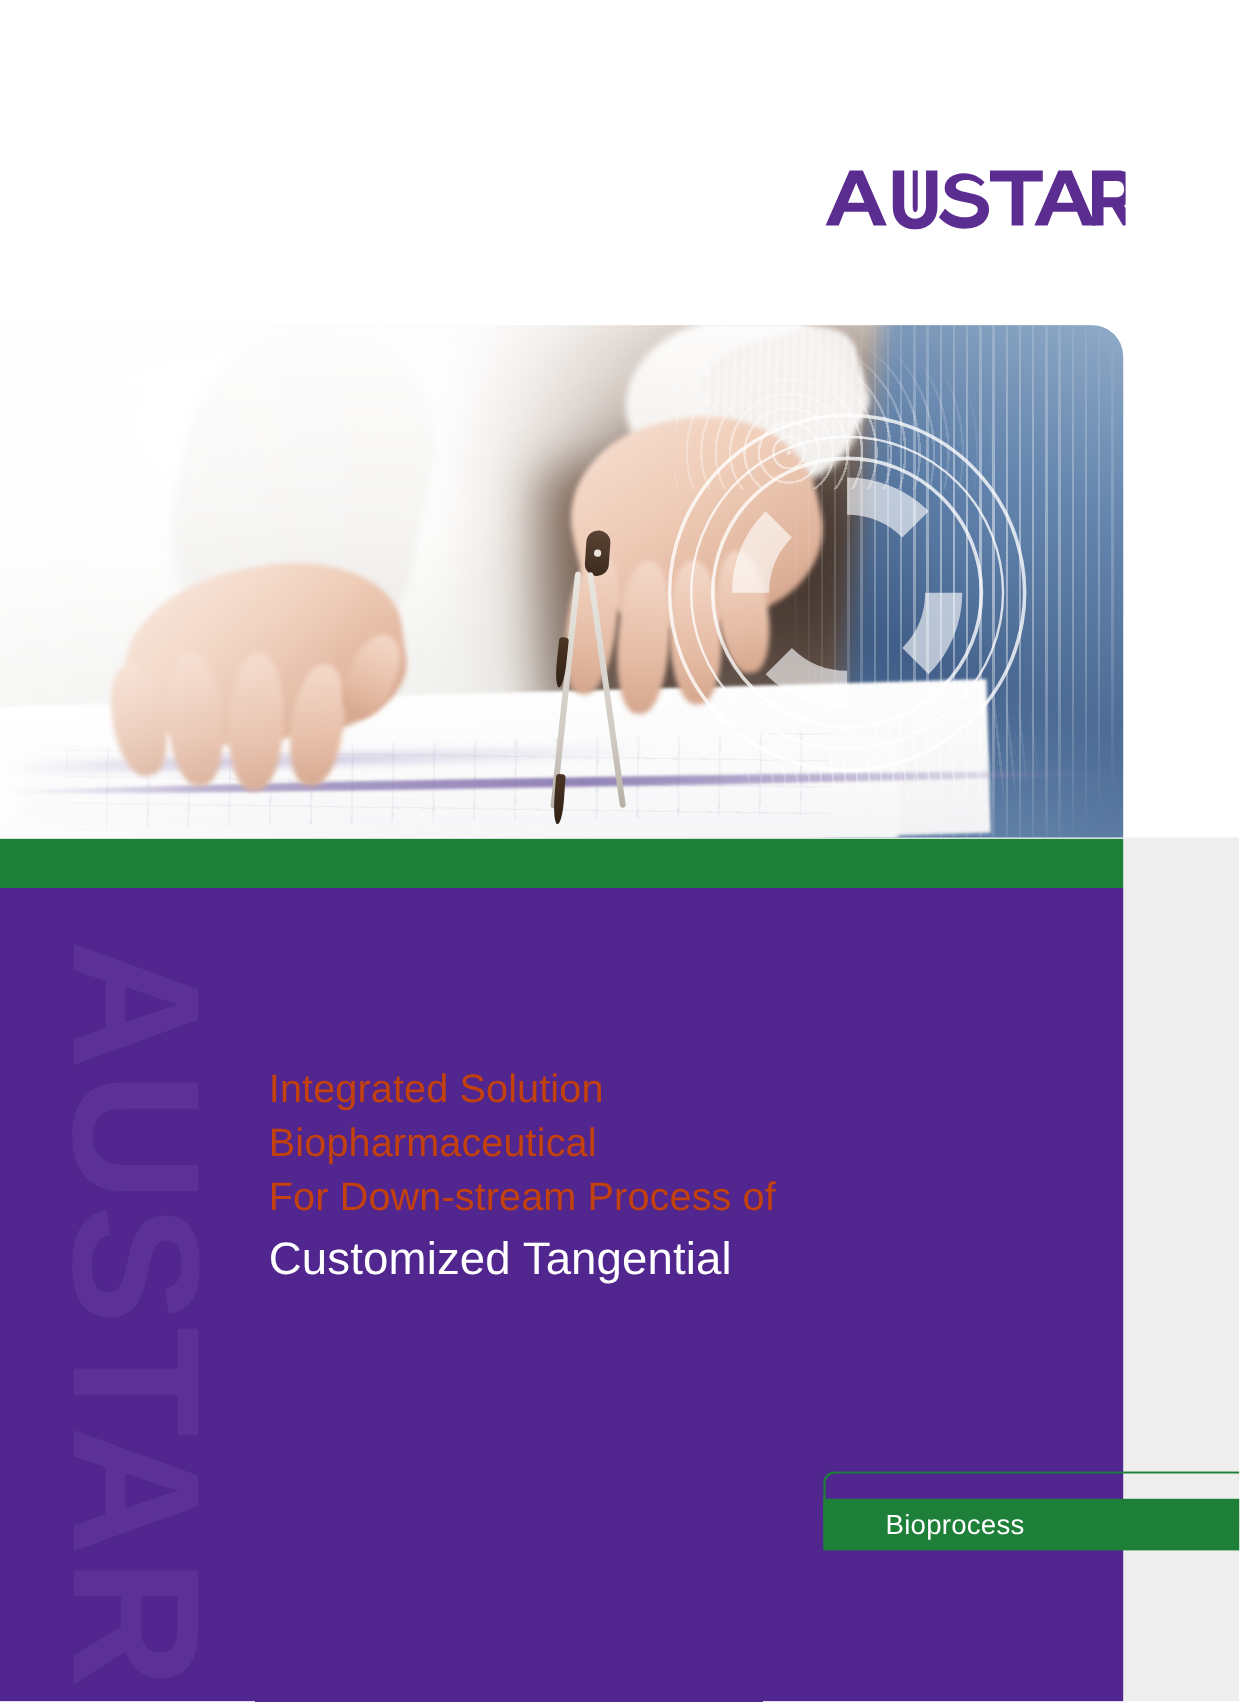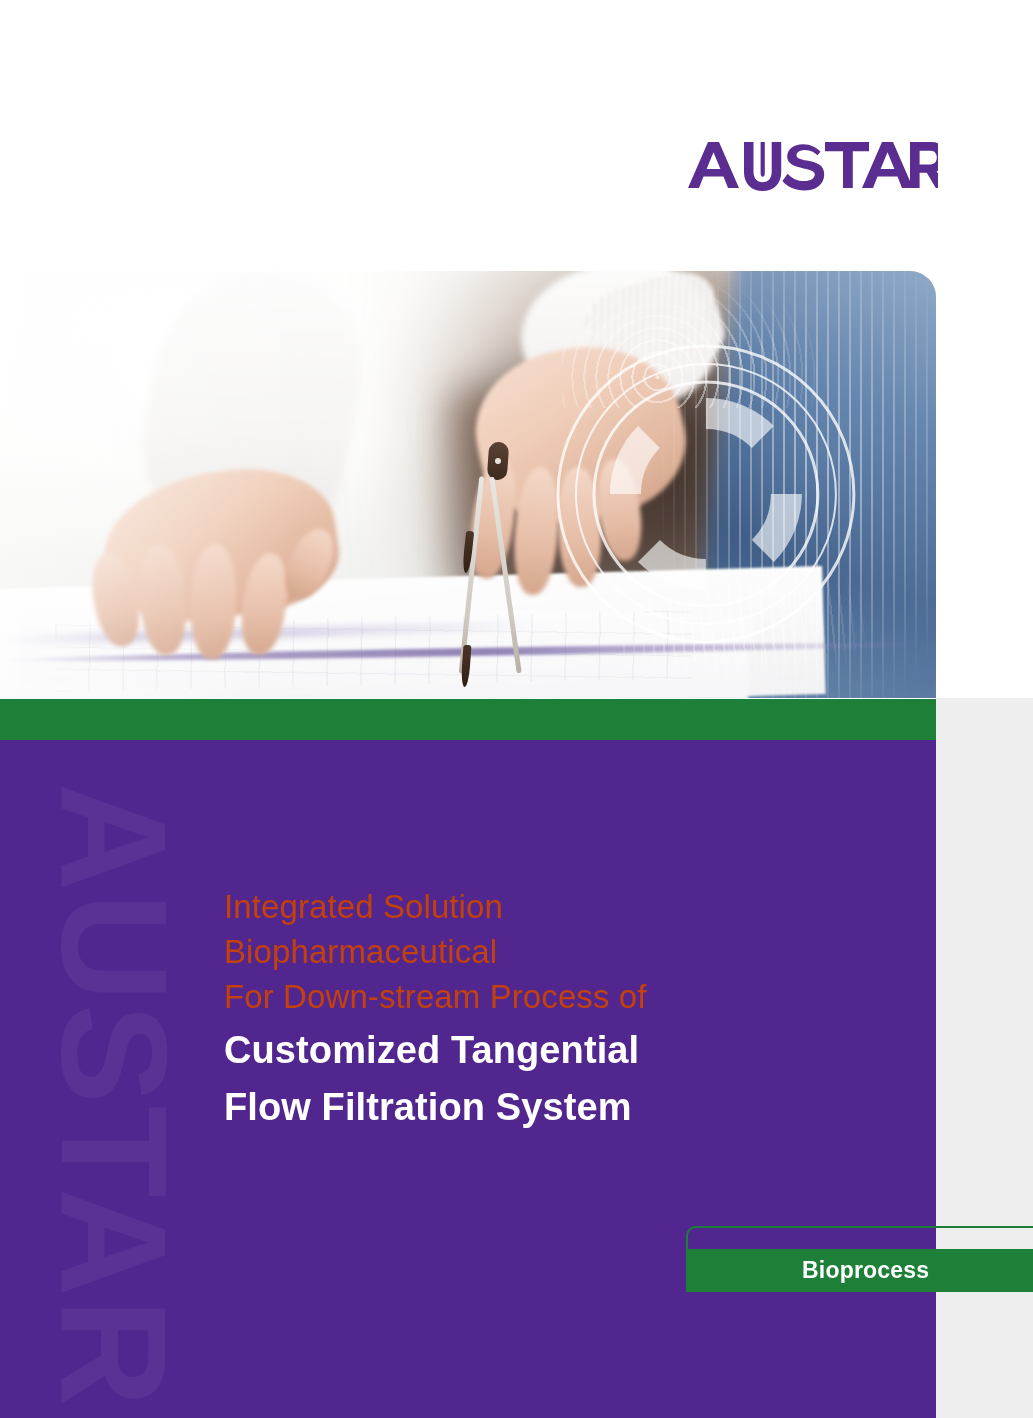--- a/index.html
+++ b/index.html
@@ -315,21 +315,21 @@
   .title-light {
     color: #c2410c;
     font-size: 33px;
     font-weight: 400;
     line-height: 45px;
     letter-spacing: .1px;
   }
   .title-bold {
     color: #ffffff;
     font-size: 38px;
-    font-weight: 700;
+    font-weight: 400;
     line-height: 51px;
     letter-spacing: .1px;
     margin-top: 6px;
   }
 
   
   .badge-wrap {
     position: absolute;
     left: 686px;
     top: 1226px;
@@ -352,23 +352,23 @@
     top: 23px;
     width: 347px;
     height: 43px;
     background: #1e8038;
     display: flex;
     align-items: center;
   }
   .badge-label {
     color: #ffffff;
     font-size: 23px;
-    font-weight: 700;
+    font-weight: 400;
     letter-spacing: .2px;
-    margin-left: 116px;
+    margin-left: 52px;
   }
 </style>
 </head>
 <body>
 
 <div class="page">
 
   <div class="grey-strip"></div>
 
   <div class="header">
@@ -478,21 +478,20 @@
 
   <div class="purple-panel">
     <div class="watermark">AUSTAR</div>
   </div>
 
   <div class="title-block">
     <div class="title-light">Integrated Solution</div>
     <div class="title-light">Biopharmaceutical</div>
     <div class="title-light">For Down-stream Process of</div>
     <div class="title-bold">Customized Tangential</div>
-    <div class="title-bold">Flow Filtration System</div>
   </div>
 
   <div class="badge-wrap">
     <div class="badge-outline"></div>
     <div class="badge-bar">
       <span class="badge-label">Bioprocess</span>
     </div>
   </div>
 
 </div>

